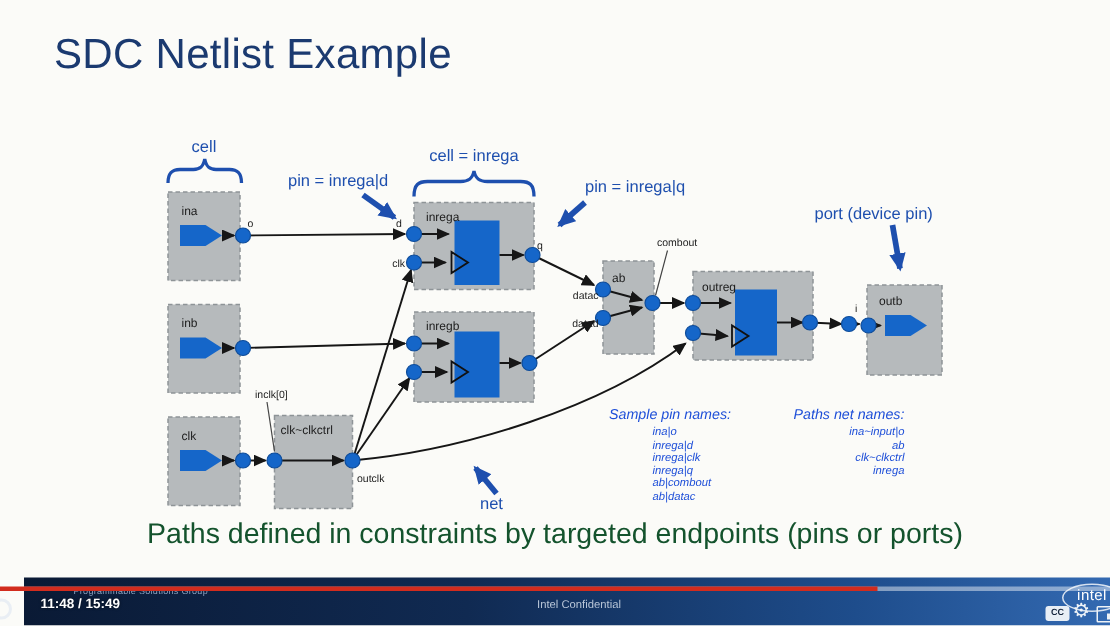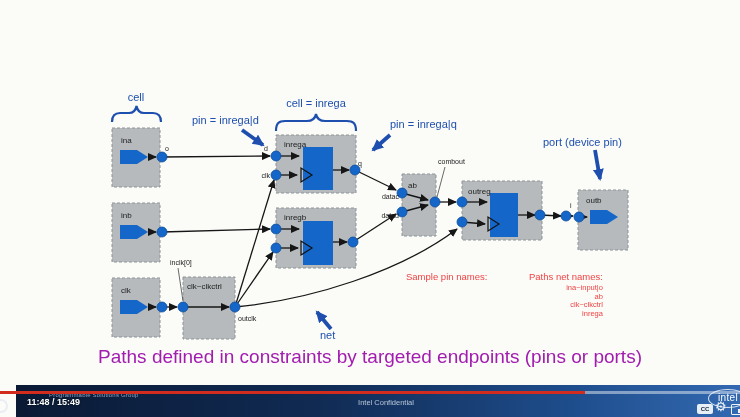--- a/index.html
+++ b/index.html
@@ -4,23 +4,23 @@
 <style>
   html,body{margin:0;padding:0;}
   body{width:740px;height:417px;position:relative;overflow:hidden;
        background:#fbfbf8;font-family:"Liberation Sans",sans-serif;}
   .stage{position:absolute;inset:0;}
   
   .slide-title{position:absolute;left:36px;top:20px;font-size:28px;letter-spacing:.2px;
                color:#1b3a70;font-weight:400;}
   .diagram{position:absolute;left:0;top:0;width:740px;height:417px;}
   .caption{position:absolute;left:0;right:0;top:346px;text-align:center;
-           font-size:19px;color:#a21caf;}
-  
-  .namelist{position:absolute;color:#ef4444;}
+           font-size:19px;color:#14532d;}
+  
+  .namelist{position:absolute;color:#1d4ed8;font-style:italic;}
   .namelist .nl-title{font-size:9.5px;}
   .namelist .nl-items{font-size:7.5px;line-height:8.6px;margin-top:2px;}
   #samplePins{left:406px;top:271px;}
   #samplePins .nl-items{margin-left:29px;}
   #sampleNets{left:529px;top:271px;}
   #sampleNets .nl-items{margin-left:29px;text-align:right;}
   
   .slide-footer{position:absolute;left:16px;top:385px;width:740px;height:32px;
       background:linear-gradient(90deg,#0a1a35 0%,#102a52 40%,#1e4d8c 75%,#356cb5 100%);}
   .psg{position:absolute;left:33px;top:7px;font-size:6px;color:#8da2c0;letter-spacing:.2px;}
@@ -48,20 +48,21 @@
   text{font-family:"Liberation Sans",sans-serif;fill:#1c1c1c;}
   .blk{font-size:8px;}
   .pin{font-size:7px;}
   .ann{font-size:11px;fill:#1e4fae;}
 </style>
 </head>
 <body>
 
 <div class="stage">
 
+  <div class="slide-title">SDC Netlist Example</div>
 
   <svg class="diagram" viewBox="0 0 740 417">
     <defs>
       <marker id="ah" markerUnits="userSpaceOnUse" markerWidth="10" markerHeight="8" refX="8" refY="4" orient="auto">
         <path d="M0,0 L9,4 L0,8 z" fill="#161616"></path>
       </marker>
       <marker id="bah" markerUnits="userSpaceOnUse" markerWidth="14" markerHeight="12" refX="10" refY="5.5" orient="auto">
         <path d="M0,0 L12,5.5 L0,11 z" fill="#1e4fae"></path>
       </marker>
     </defs>
@@ -189,20 +190,28 @@
       <text class="ann" x="316" y="107" text-anchor="middle">cell = inrega</text>
       <text class="ann" x="192" y="124">pin = inrega|d</text>
       <text class="ann" x="390" y="128">pin = inrega|q</text>
       <text class="ann" x="543" y="146">port (device pin)</text>
       <text class="ann" x="320" y="339">net</text>
     </g>
   </svg>
 
   <div class="namelist" id="samplePins">
     <div class="nl-title">Sample pin names:</div>
+    <div class="nl-items">
+      <div>ina|o</div>
+      <div>inrega|d</div>
+      <div>inrega|clk</div>
+      <div>inrega|q</div>
+      <div>ab|combout</div>
+      <div>ab|datac</div>
+    </div>
   </div>
   <div class="namelist" id="sampleNets">
     <div class="nl-title">Paths net names:</div>
     <div class="nl-items">
       <div>ina~input|o</div>
       <div>ab</div>
       <div>clk~clkctrl</div>
       <div>inrega</div>
     </div>
   </div>

